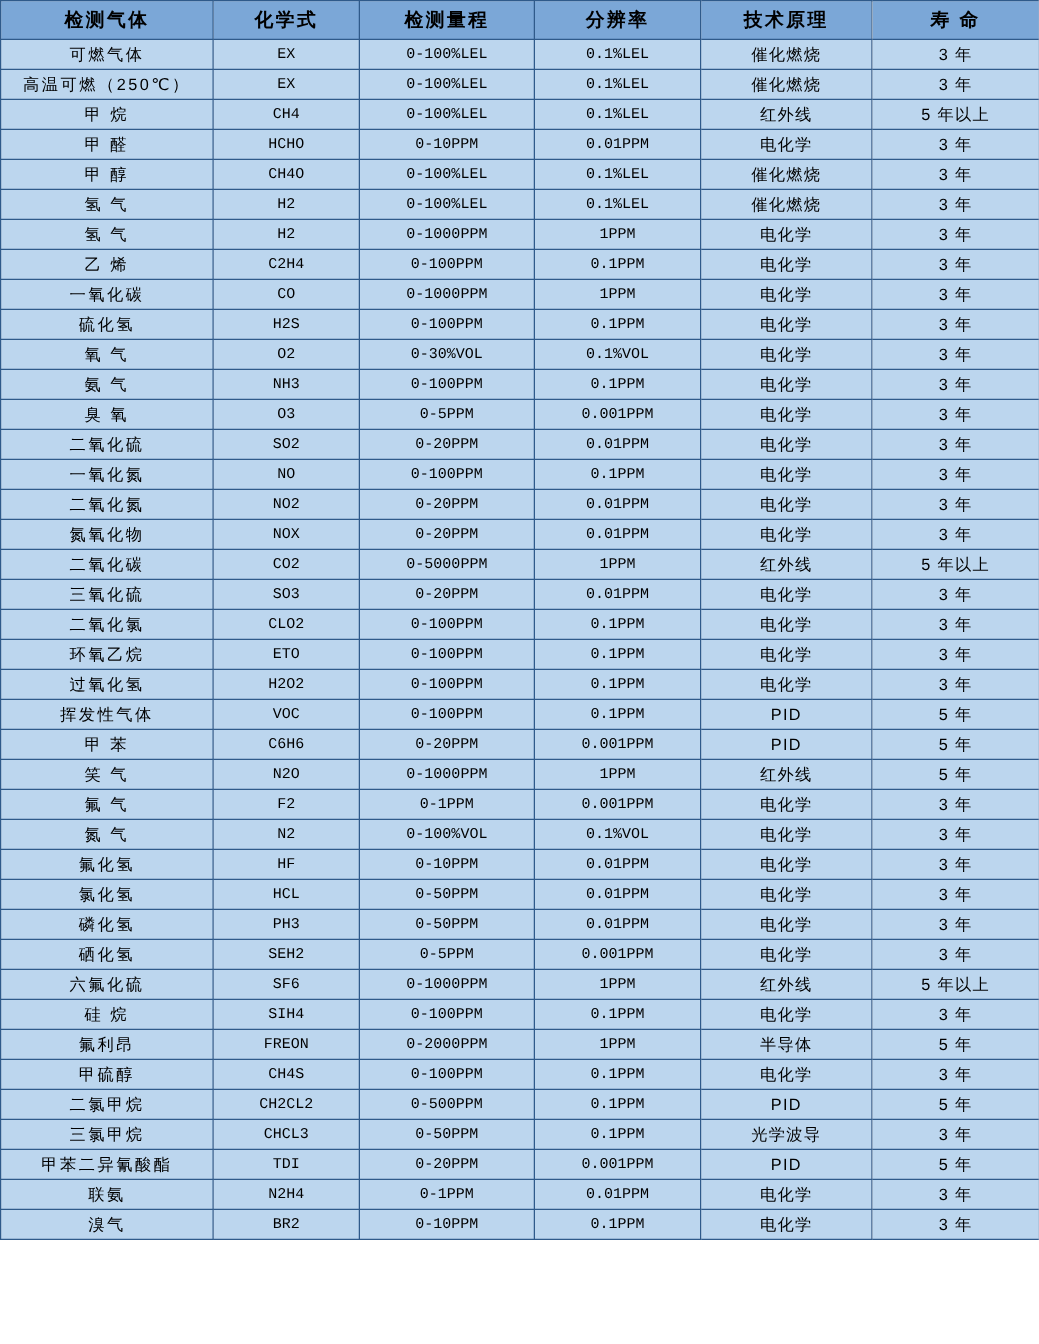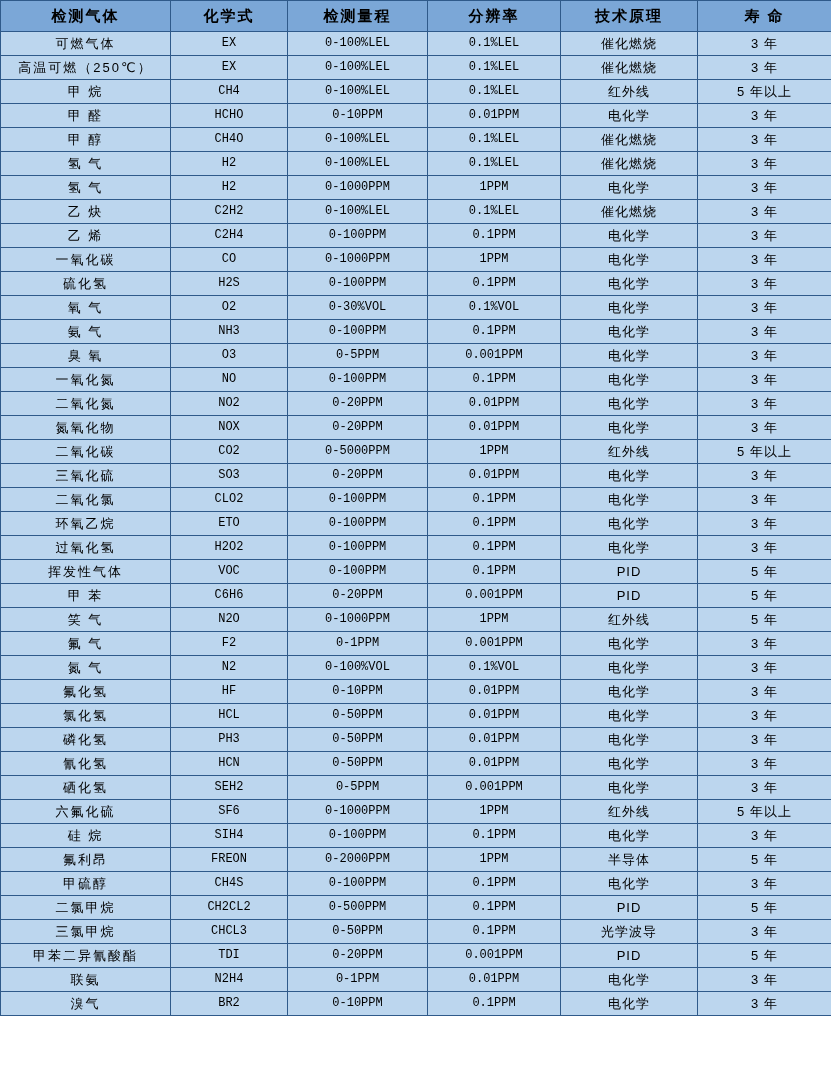--- a/index.html
+++ b/index.html
@@ -133,28 +133,20 @@
       </tr>
       <tr>
         <td class="name">氢 气</td>
         <td class="formula">H2</td>
         <td class="range">0-1000PPM</td>
         <td class="resolution">1PPM</td>
         <td class="tech">电化学</td>
         <td class="life">3 年</td>
       </tr>
       <tr>
-        <td class="name">乙 炔</td>
-        <td class="formula">C2H2</td>
-        <td class="range">0-100%LEL</td>
-        <td class="resolution">0.1%LEL</td>
-        <td class="tech">催化燃烧</td>
-        <td class="life">3 年</td>
-      </tr>
-      <tr>
         <td class="name">乙 烯</td>
         <td class="formula">C2H4</td>
         <td class="range">0-100PPM</td>
         <td class="resolution">0.1PPM</td>
         <td class="tech">电化学</td>
         <td class="life">3 年</td>
       </tr>
       <tr>
         <td class="name">一氧化碳</td>
         <td class="formula">CO</td>
@@ -189,20 +181,28 @@
       </tr>
       <tr>
         <td class="name">臭 氧</td>
         <td class="formula">O3</td>
         <td class="range">0-5PPM</td>
         <td class="resolution">0.001PPM</td>
         <td class="tech">电化学</td>
         <td class="life">3 年</td>
       </tr>
       <tr>
+        <td class="name">二氧化硫</td>
+        <td class="formula">SO2</td>
+        <td class="range">0-20PPM</td>
+        <td class="resolution">0.01PPM</td>
+        <td class="tech">电化学</td>
+        <td class="life">3 年</td>
+      </tr>
+      <tr>
         <td class="name">一氧化氮</td>
         <td class="formula">NO</td>
         <td class="range">0-100PPM</td>
         <td class="resolution">0.1PPM</td>
         <td class="tech">电化学</td>
         <td class="life">3 年</td>
       </tr>
       <tr>
         <td class="name">二氧化氮</td>
         <td class="formula">NO2</td>
@@ -317,28 +317,20 @@
       </tr>
       <tr>
         <td class="name">磷化氢</td>
         <td class="formula">PH3</td>
         <td class="range">0-50PPM</td>
         <td class="resolution">0.01PPM</td>
         <td class="tech">电化学</td>
         <td class="life">3 年</td>
       </tr>
       <tr>
-        <td class="name">氰化氢</td>
-        <td class="formula">HCN</td>
-        <td class="range">0-50PPM</td>
-        <td class="resolution">0.01PPM</td>
-        <td class="tech">电化学</td>
-        <td class="life">3 年</td>
-      </tr>
-      <tr>
         <td class="name">硒化氢</td>
         <td class="formula">SEH2</td>
         <td class="range">0-5PPM</td>
         <td class="resolution">0.001PPM</td>
         <td class="tech">电化学</td>
         <td class="life">3 年</td>
       </tr>
       <tr>
         <td class="name">六氟化硫</td>
         <td class="formula">SF6</td>

